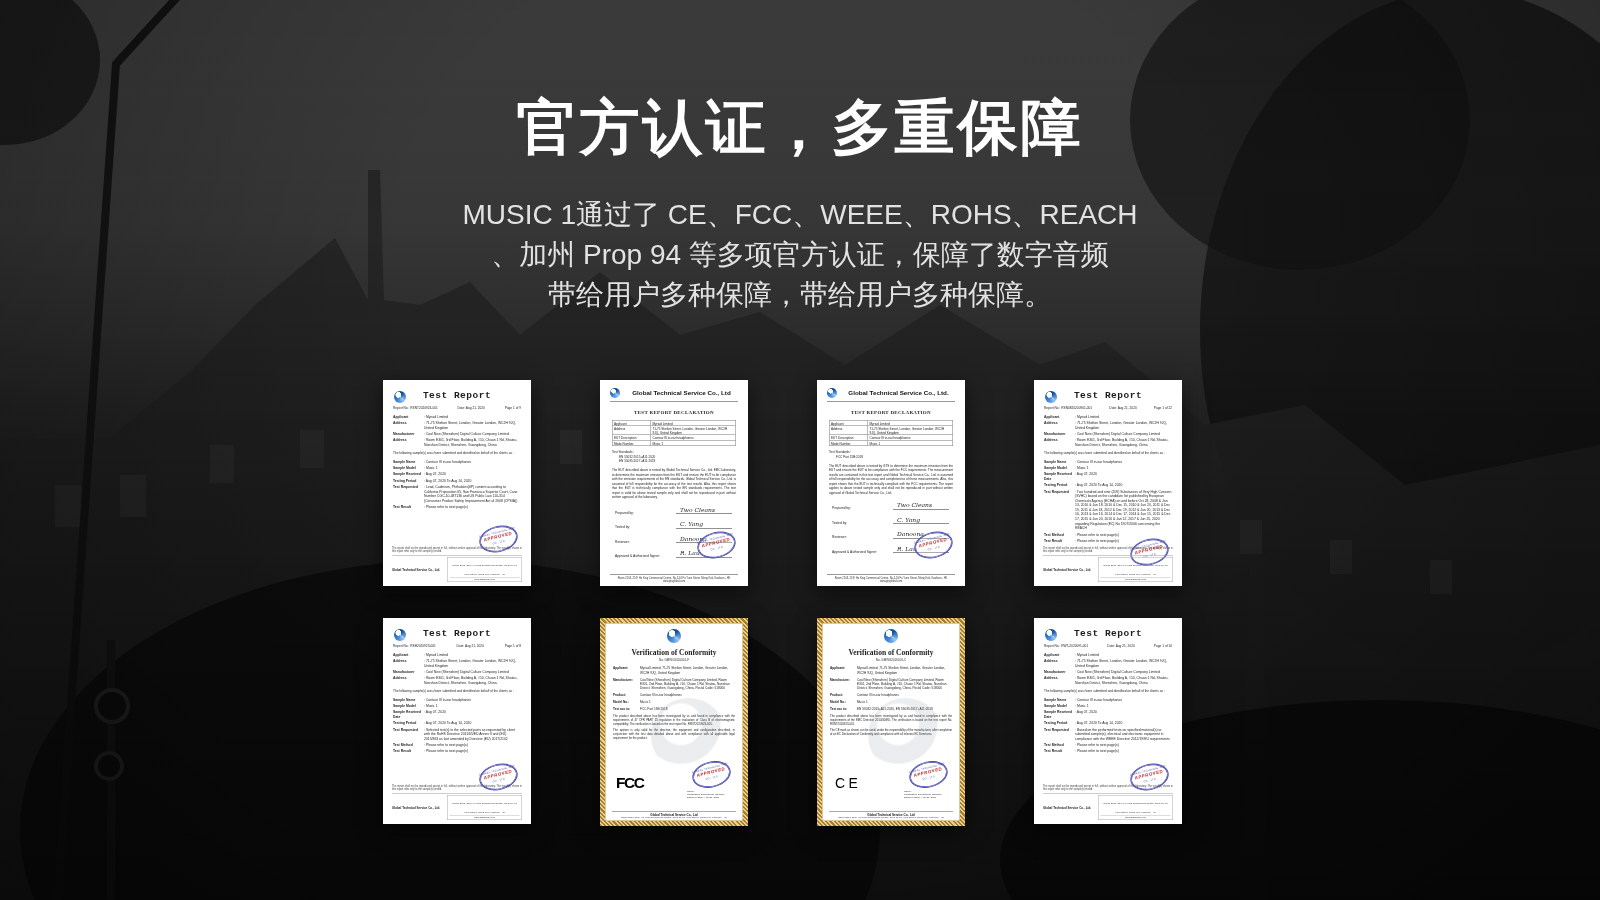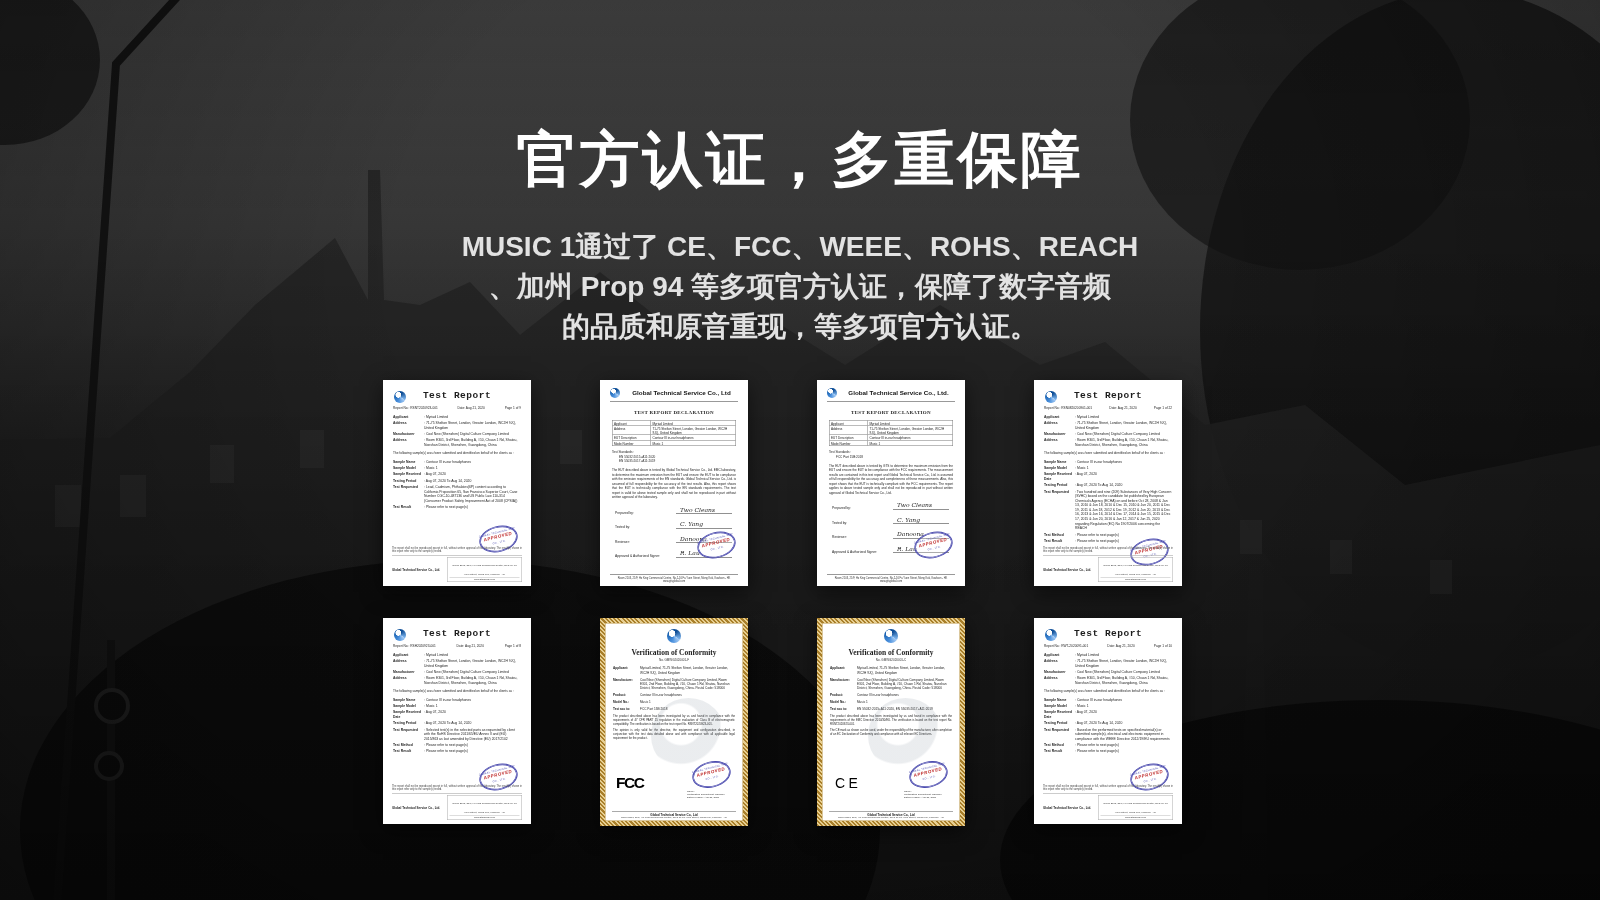--- a/index.html
+++ b/index.html
@@ -5,23 +5,23 @@
   html,body{margin:0;padding:0;background:#0a0a0a;}
   body{width:1600px;height:900px;overflow:hidden;font-family:"Liberation Sans",sans-serif;}
   .stage{position:relative;width:1600px;height:900px;overflow:hidden;
     background:linear-gradient(180deg,#424242 0%,#3b3b3b 16%,#303030 36%,#1f1f1f 56%,#121212 76%,#0a0a0a 100%);}
   .bg-svg{position:absolute;inset:0;z-index:0;}
   .vignette{position:absolute;inset:0;z-index:1;
     background:radial-gradient(ellipse at 50% 28%,rgba(0,0,0,0) 35%,rgba(0,0,0,.38) 100%),
                linear-gradient(180deg,rgba(0,0,0,.12) 0%,rgba(0,0,0,0) 25%,rgba(0,0,0,.45) 100%);}
   .content{position:relative;z-index:2;width:100%;height:100%;}
 
-  .page-title{margin:0;padding-top:120px;text-align:center;color:#ffffff;
+  .page-title{margin:0;padding-top:88px;text-align:center;color:#ffffff;
     font-size:60px;font-weight:bold;letter-spacing:3px;}
-  .page-sub{margin-top:26px;text-align:center;color:#e2e2e2;font-size:28px;line-height:40px;font-weight:700;}
+  .page-sub{margin-top:26px;text-align:center;color:#e2e2e2;font-size:28px;line-height:40px;font-weight:400;}
   .page-sub span{display:block;}
 
   .cert-grid{position:absolute;left:383px;top:380px;display:grid;
     grid-template-columns:repeat(4,148px);column-gap:69px;row-gap:32px;}
   .cert{width:148px;height:206px;position:relative;box-shadow:0 6px 20px rgba(0,0,0,.55);background:#fff;overflow:hidden;}
   .cert.voc-outer{height:208px;}
   .cert-frame{width:296px;height:412px;background:#fff;color:#1d1d1d;position:relative;overflow:hidden;
     transform:scale(.5);transform-origin:0 0;}
   .voc-outer .cert-frame{height:416px;}
 
@@ -134,21 +134,21 @@
     <circle cx="112" cy="706" r="16" fill="#101010" stroke="#2c2c2c" stroke-width="4"></circle>
     <circle cx="109" cy="766" r="13" fill="#101010" stroke="#2c2c2c" stroke-width="4"></circle>
   </svg>
   <div class="vignette"></div>
 
   <div class="content">
     <h1 class="page-title">官方认证，多重保障</h1>
     <p class="page-sub">
       <span>MUSIC 1通过了 CE、FCC、WEEE、ROHS、REACH</span>
       <span>、加州 Prop 94 等多项官方认证，保障了数字音频</span>
-      <span>的品质和原音重现，等多项官方认证。</span>
+      <span>带给用户多种保障，带给用户多种保障。</span>
     </p>
 
     <div class="cert-grid">
 
       <article class="cert">
         <div class="cert-frame">
           <span class="gts-logo logo-lg tr-logo"></span>
           <h3 class="tr-title">Test Report</h3>
           <div class="tr-meta">
             <span>Report No.: RSNT2020923-001</span>

